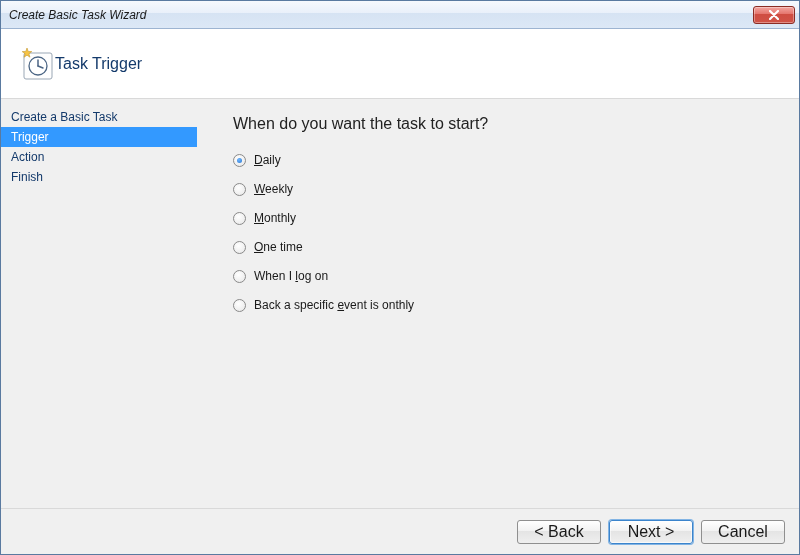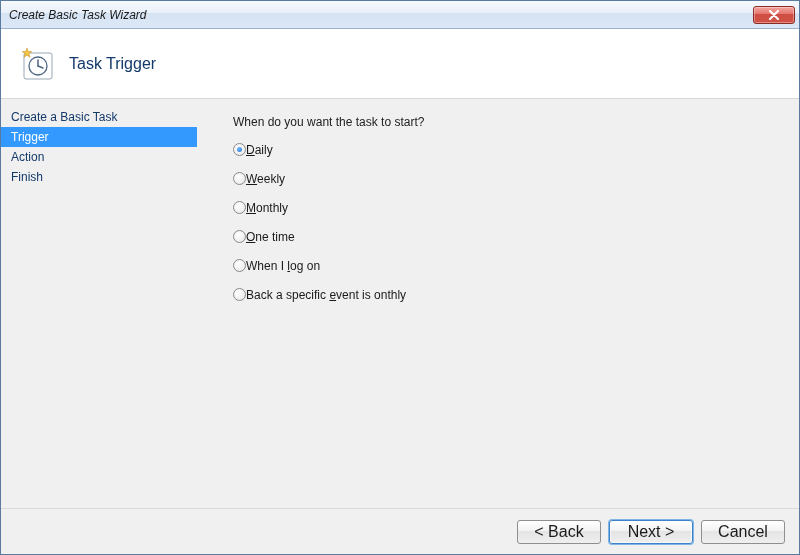--- a/index.html
+++ b/index.html
@@ -54,21 +54,20 @@
   }
 
   
   .header {
     height: 70px;
     background: #ffffff;
     border-bottom: 1px solid #d9d9d9;
     display: flex;
     align-items: center;
     padding: 0 18px;
-    gap: 14px;
   }
   .header .page-title {
     font-size: 16px;
     color: #143a6b;
   }
   .clock-icon {
     width: 36px; height: 36px;
     position: relative;
   }
 
@@ -101,25 +100,26 @@
   }
 
   
   .content {
     flex: 1 1 auto;
     padding: 12px 26px 12px 36px;
   }
   .content .prompt {
     color: #222;
     margin: 4px 0 14px 0;
-    font-size: 12px;
+    font-size: 16px;
   }
   .radio-row {
     display: flex;
-    align-items: flex-start;
+    align-items: flex-end;
+    gap: 8px;
     height: 20px;
     margin-bottom: 9px;
     font-size: 12px;
     color: #1a1a1a;
   }
   .radio {
     width: 13px; height: 13px;
     border-radius: 50%;
     border: 1px solid #8a8a8a;
     background: radial-gradient(circle at 40% 35%, #ffffff 0%, #e6e6e6 100%);

